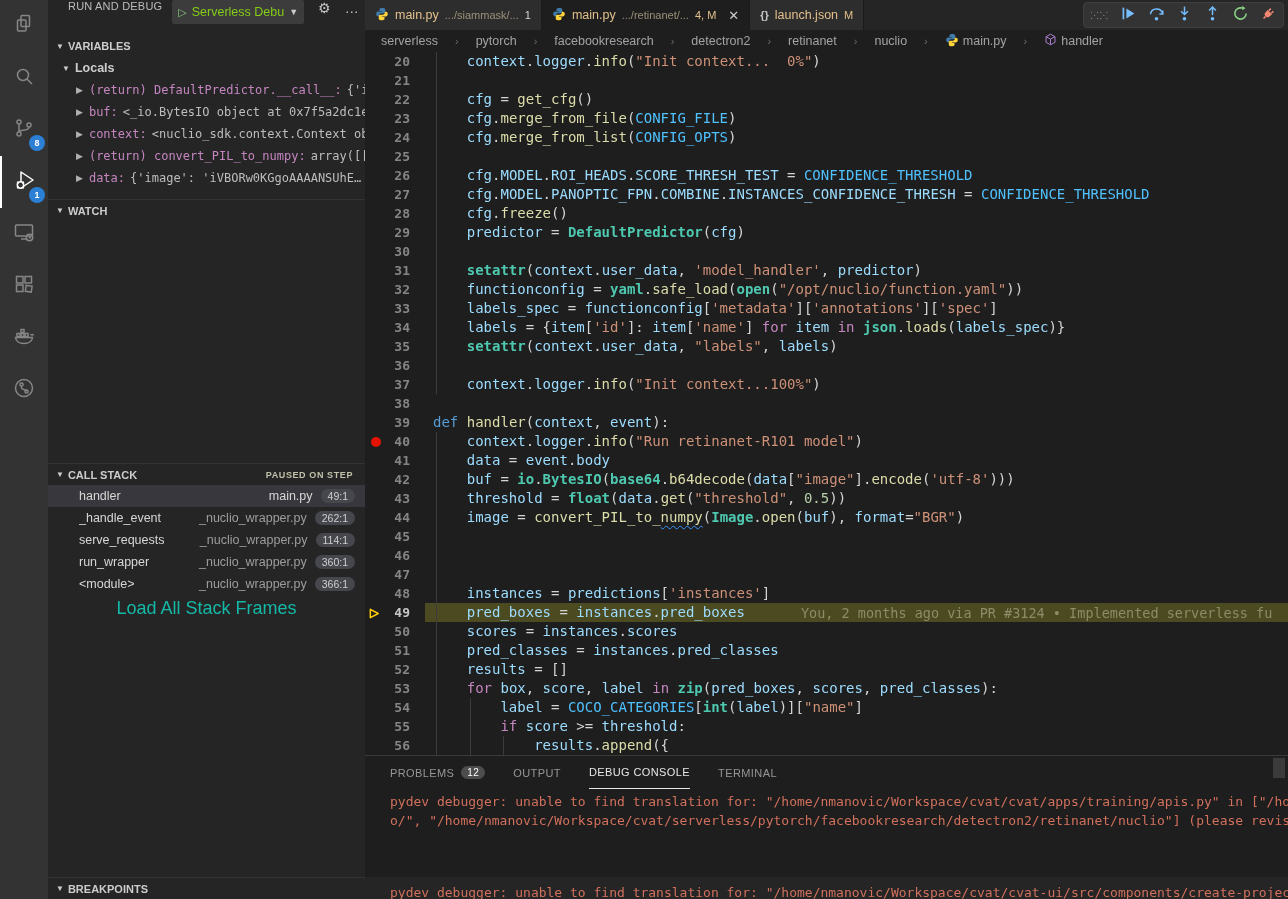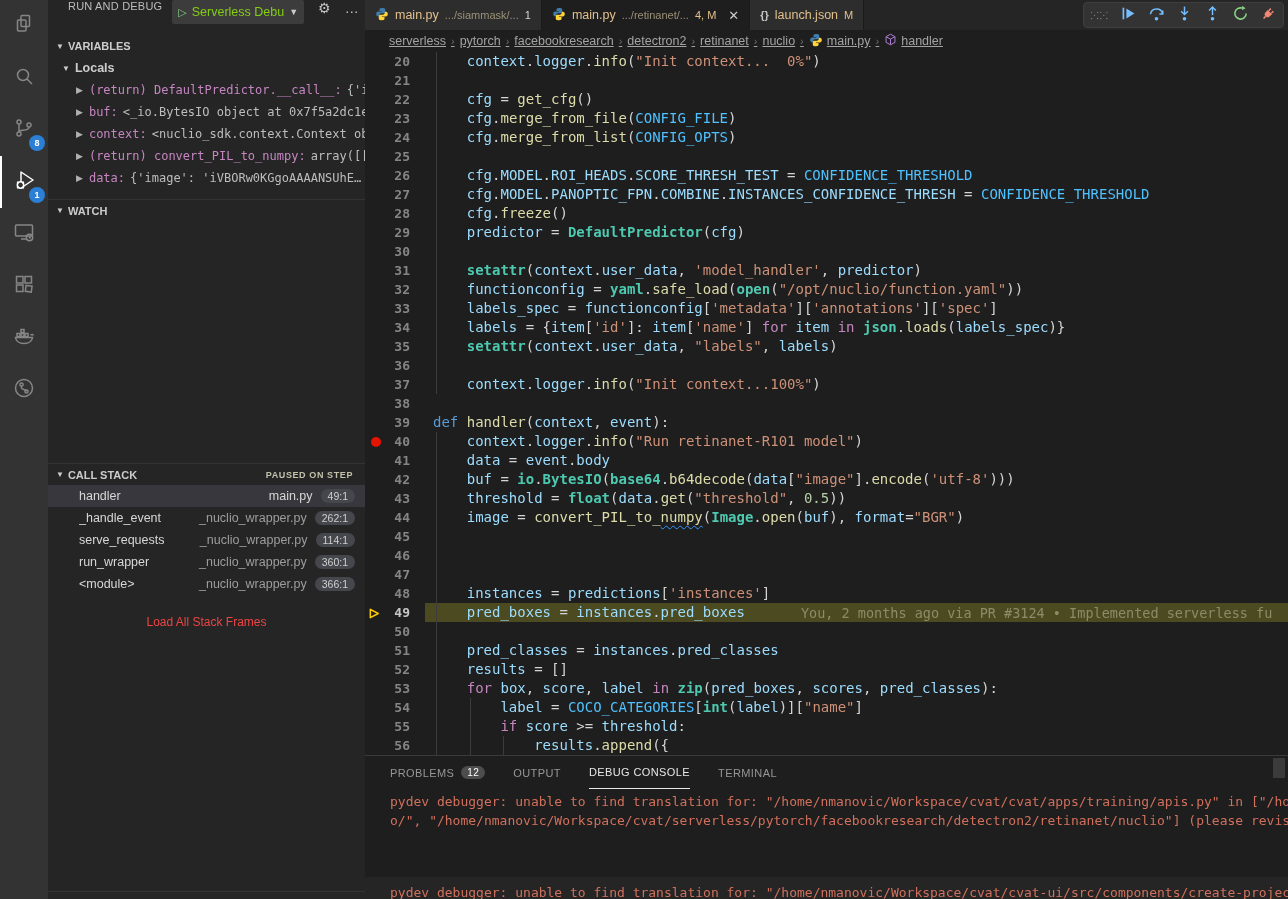--- a/index.html
+++ b/index.html
@@ -40,43 +40,43 @@
   #locals-row { height:22px; display:flex; align-items:center; padding-left:14px; gap:5px; font-size:12.5px; font-weight:bold; cursor:pointer; }
 
   #watch-section { height:242px; }
   #callstack-rows {}
   .cs-row { height:22px; display:flex; align-items:center; padding:0 10px 0 31px; font-size:12.5px; cursor:pointer; }
   .cs-row.selected { background:#37373d; }
   .cs-fn { color:#d7d7d7; white-space:nowrap; overflow:hidden; }
   .cs-file { margin-left:auto; color:#9d9d9d; font-size:12.5px; padding-right:8px; white-space:nowrap; }
   .cs-row.selected .cs-file { color:#d7d7d7; }
   .cs-badge { background:#45474d; border-radius:9px; padding:1px 7px; font-size:10.5px; color:#cfcfcf; }
-  #load-frames { height:26px; display:flex; align-items:center; justify-content:center; color:#ef4444; font-size:12px; cursor:pointer;margin-top:14px; }
+  #load-frames { height:26px; display:flex; align-items:center; justify-content:center; color:#14b8a6; font-size:18px; cursor:pointer; }
   #cs-spacer { height:256px; }
 
   
   #main { position:absolute; left:365px; top:0; width:923px; height:899px; }
   #tabbar { position:absolute; left:0; top:0; right:0; height:30px; background:#252526; display:flex; }
   .tab { height:30px; display:flex; align-items:center; padding:0 10px; gap:6px; background:#2d2d2d;
     border-right:1px solid #1b1b1c; font-size:12.5px; cursor:pointer; white-space:nowrap; }
   .tab.active { background:#1e1e1e; }
   .tab-file { color:#e2c08d; }
   .tab-dir { color:#9a9078; font-size:11px; }
   .tab-badge { color:#e2c08d; font-size:11px; }
   .tab-badge.plain { color:#d4d4d4; }
   .tab-close { color:#cccccc; font-size:13px; margin-left:6px; cursor:pointer; }
   .json-ico { color:#c5c5c5; font-size:11px; font-weight:bold; }
 
   #debug-toolbar { position:absolute; top:2px; right:4px; height:26px; background:#333333; border:1px solid #3f3f3f;
     border-radius:4px; display:flex; align-items:center; padding:0 6px; gap:10px; z-index:9; }
   .dt-btn { width:18px; height:18px; display:flex; align-items:center; justify-content:center; cursor:pointer; }
   .dt-grip { color:#8a8a8a; font-size:10px; letter-spacing:1px; cursor:grab; }
 
-  #breadcrumbs { position:absolute; left:8px; top:30px; right:0; height:22px; background:#1e1e1e; display:flex;
-    align-items:center; padding-left:16px; gap:5px; font-size:12.5px; color:#a3a3a3;text-decoration:underline; }
+  #breadcrumbs { position:absolute; left:0; top:30px; right:0; height:22px; background:#1e1e1e; display:flex;
+    align-items:center; padding-left:16px; gap:17px; font-size:12.5px; color:#a3a3a3; }
   .bc-sep { color:#6b6b6b; font-size:11px; }
   .bc-item { display:flex; align-items:center; gap:4px; cursor:pointer; white-space:nowrap; }
 
   
   #editor { position:absolute; left:0; top:52px; right:0; height:703px; background:#1e1e1e; overflow:hidden; }
   .cl { position:relative; height:19px; display:flex; align-items:center; }
   .cl-g { position:relative; width:60px; flex:none; height:19px;font-weight:bold; }
   .cl-num { position:absolute; right:15px; top:0; width:45px; text-align:right; font-family:"DejaVu Sans Mono", monospace;
     font-size:13px; color:#858585; line-height:19px; }
   .cl.cur .cl-num { color:#c6c6c6; }
@@ -594,20 +594,21 @@
           <span class="cl-num">49</span>
         </span>
         <span class="cl-t"><span class="tk-d">    </span><span class="tk-v">pred_boxes</span><span class="tk-d"> = </span><span class="tk-v">instances</span><span class="tk-d">.</span><span class="tk-v">pred_boxes</span></span>
         <span class="blame">You, 2 months ago via PR #3124 • Implemented serverless fu</span>
       </div>
       <div class="cl">
         <span class="guide" style="left: 71px;"></span>
         <span class="cl-g">
           <span class="cl-num">50</span>
         </span>
+        <span class="cl-t"><span class="tk-d">    </span><span class="tk-v">scores</span><span class="tk-d"> = </span><span class="tk-v">instances</span><span class="tk-d">.</span><span class="tk-v">scores</span></span>
       </div>
       <div class="cl">
         <span class="guide" style="left: 71px;"></span>
         <span class="cl-g">
           <span class="cl-num">51</span>
         </span>
         <span class="cl-t"><span class="tk-d">    </span><span class="tk-v">pred_classes</span><span class="tk-d"> = </span><span class="tk-v">instances</span><span class="tk-d">.</span><span class="tk-v">pred_classes</span></span>
       </div>
       <div class="cl">
         <span class="guide" style="left: 71px;"></span>

